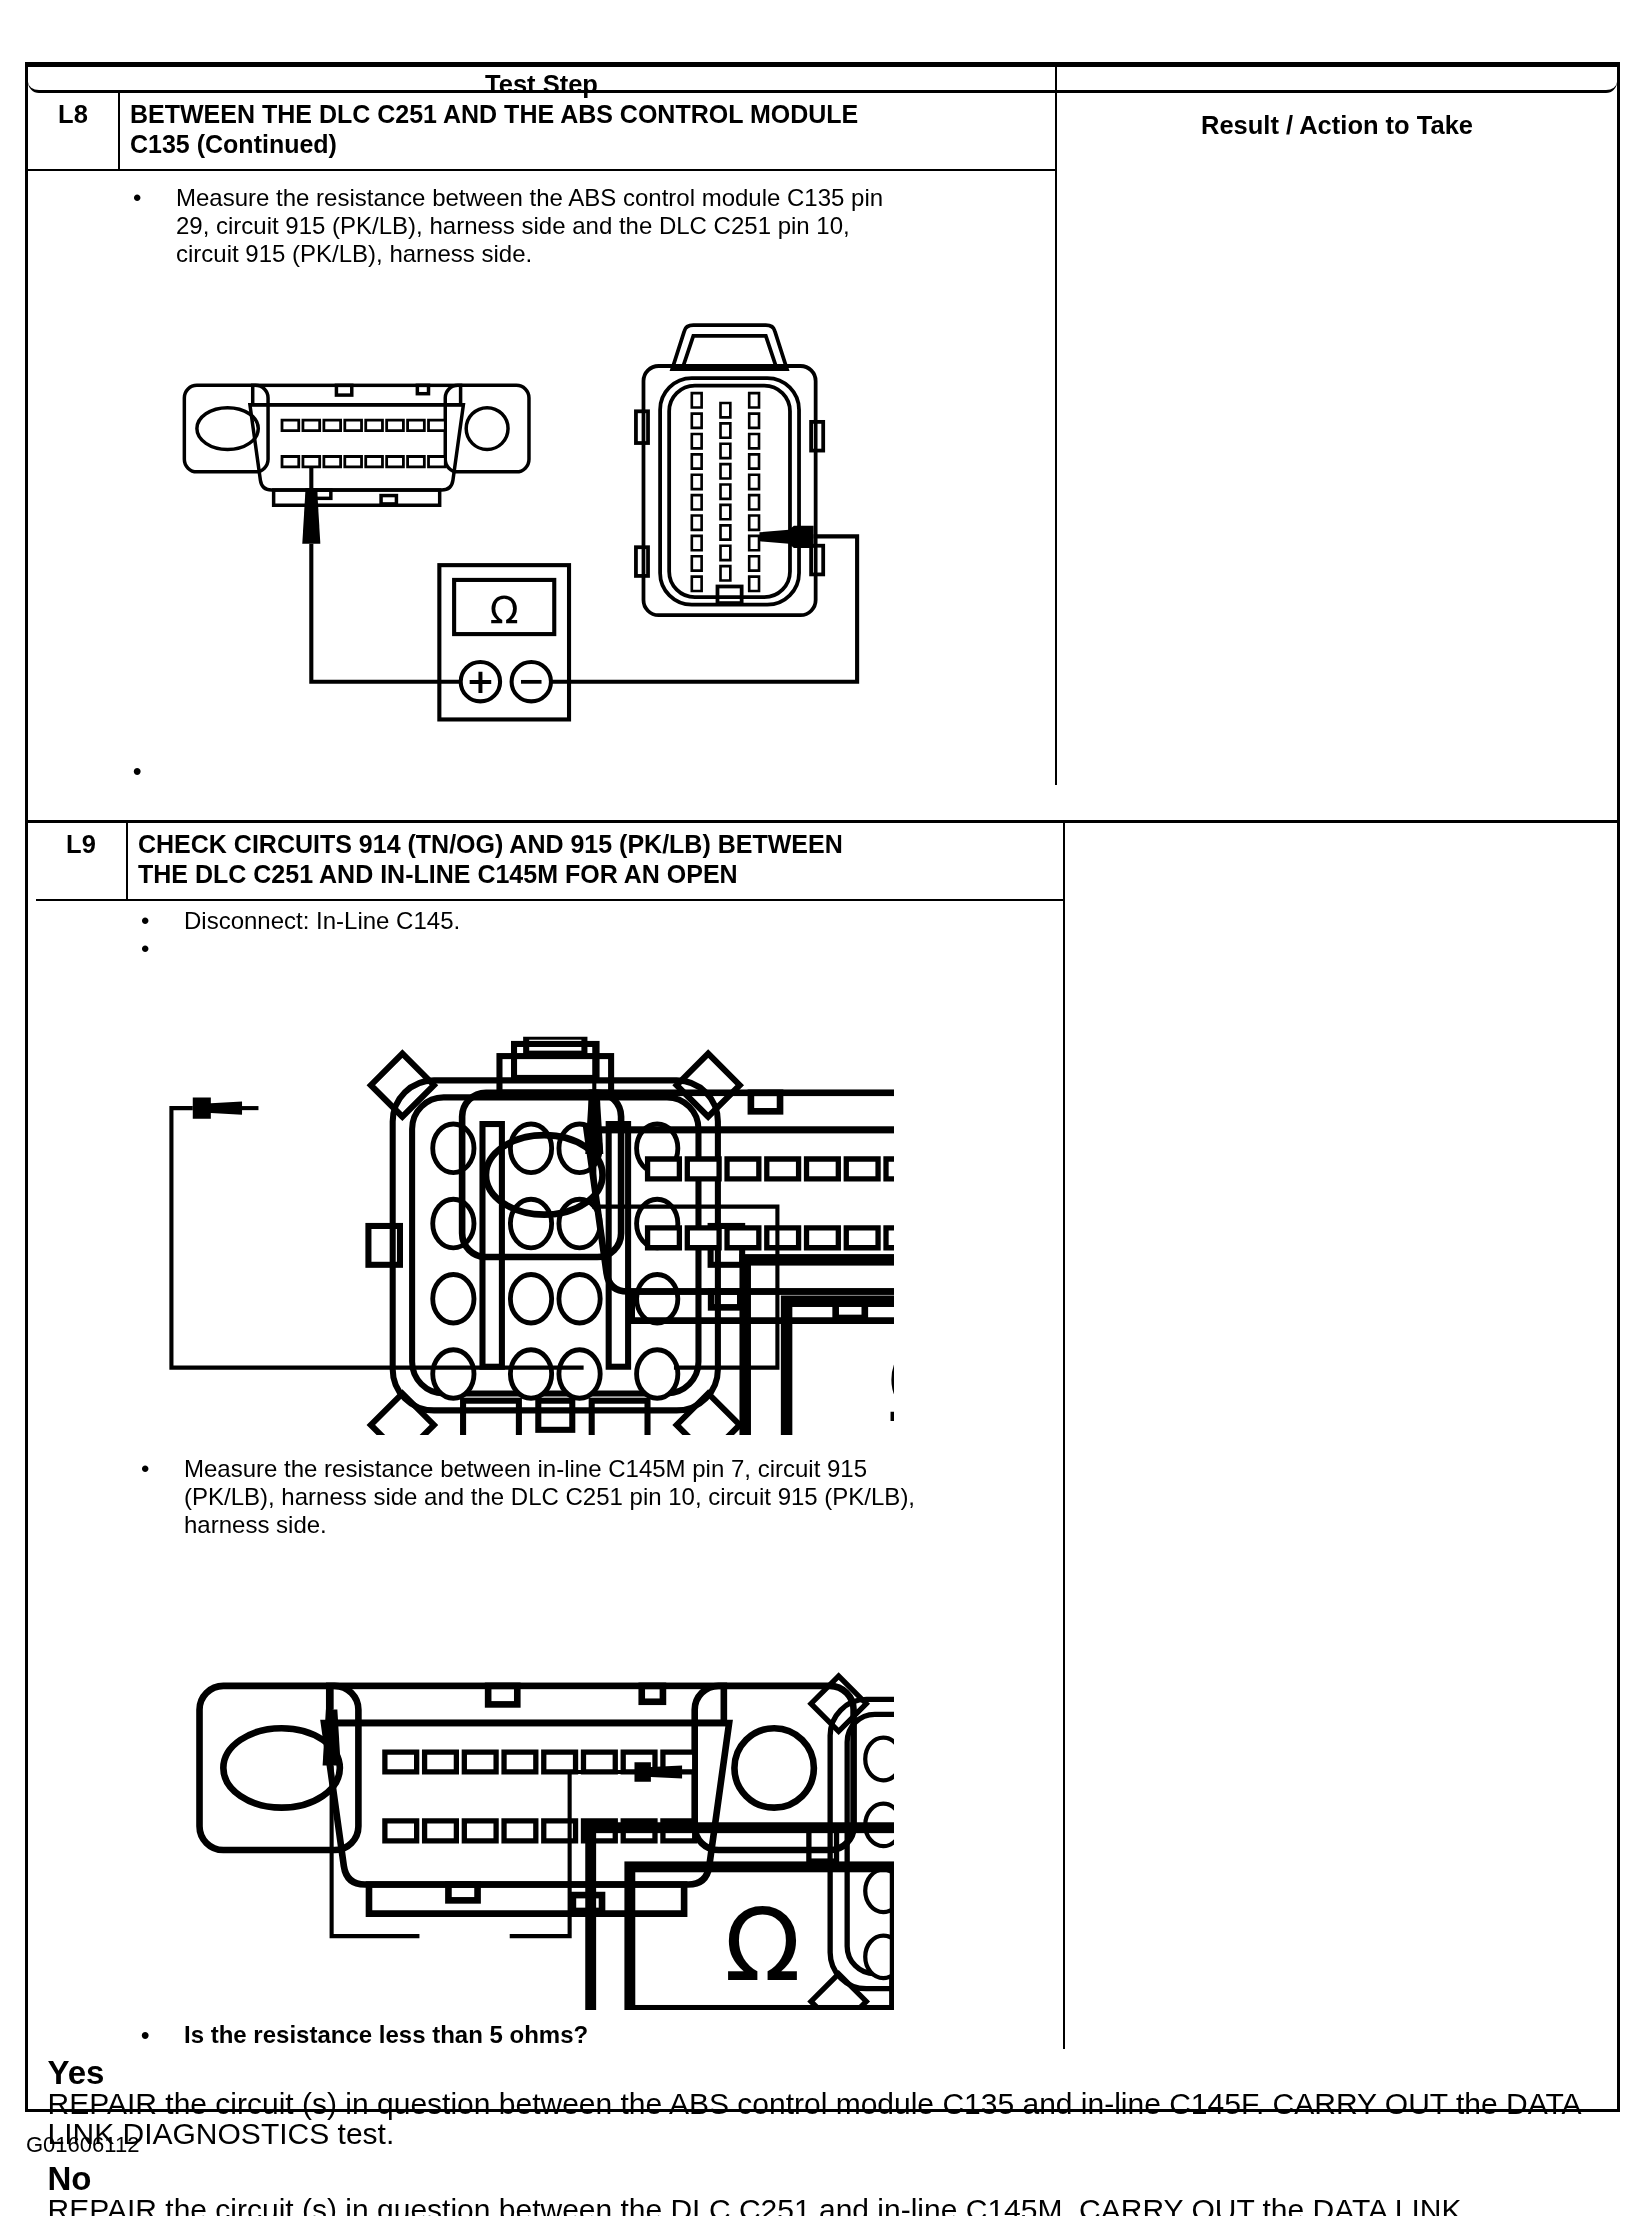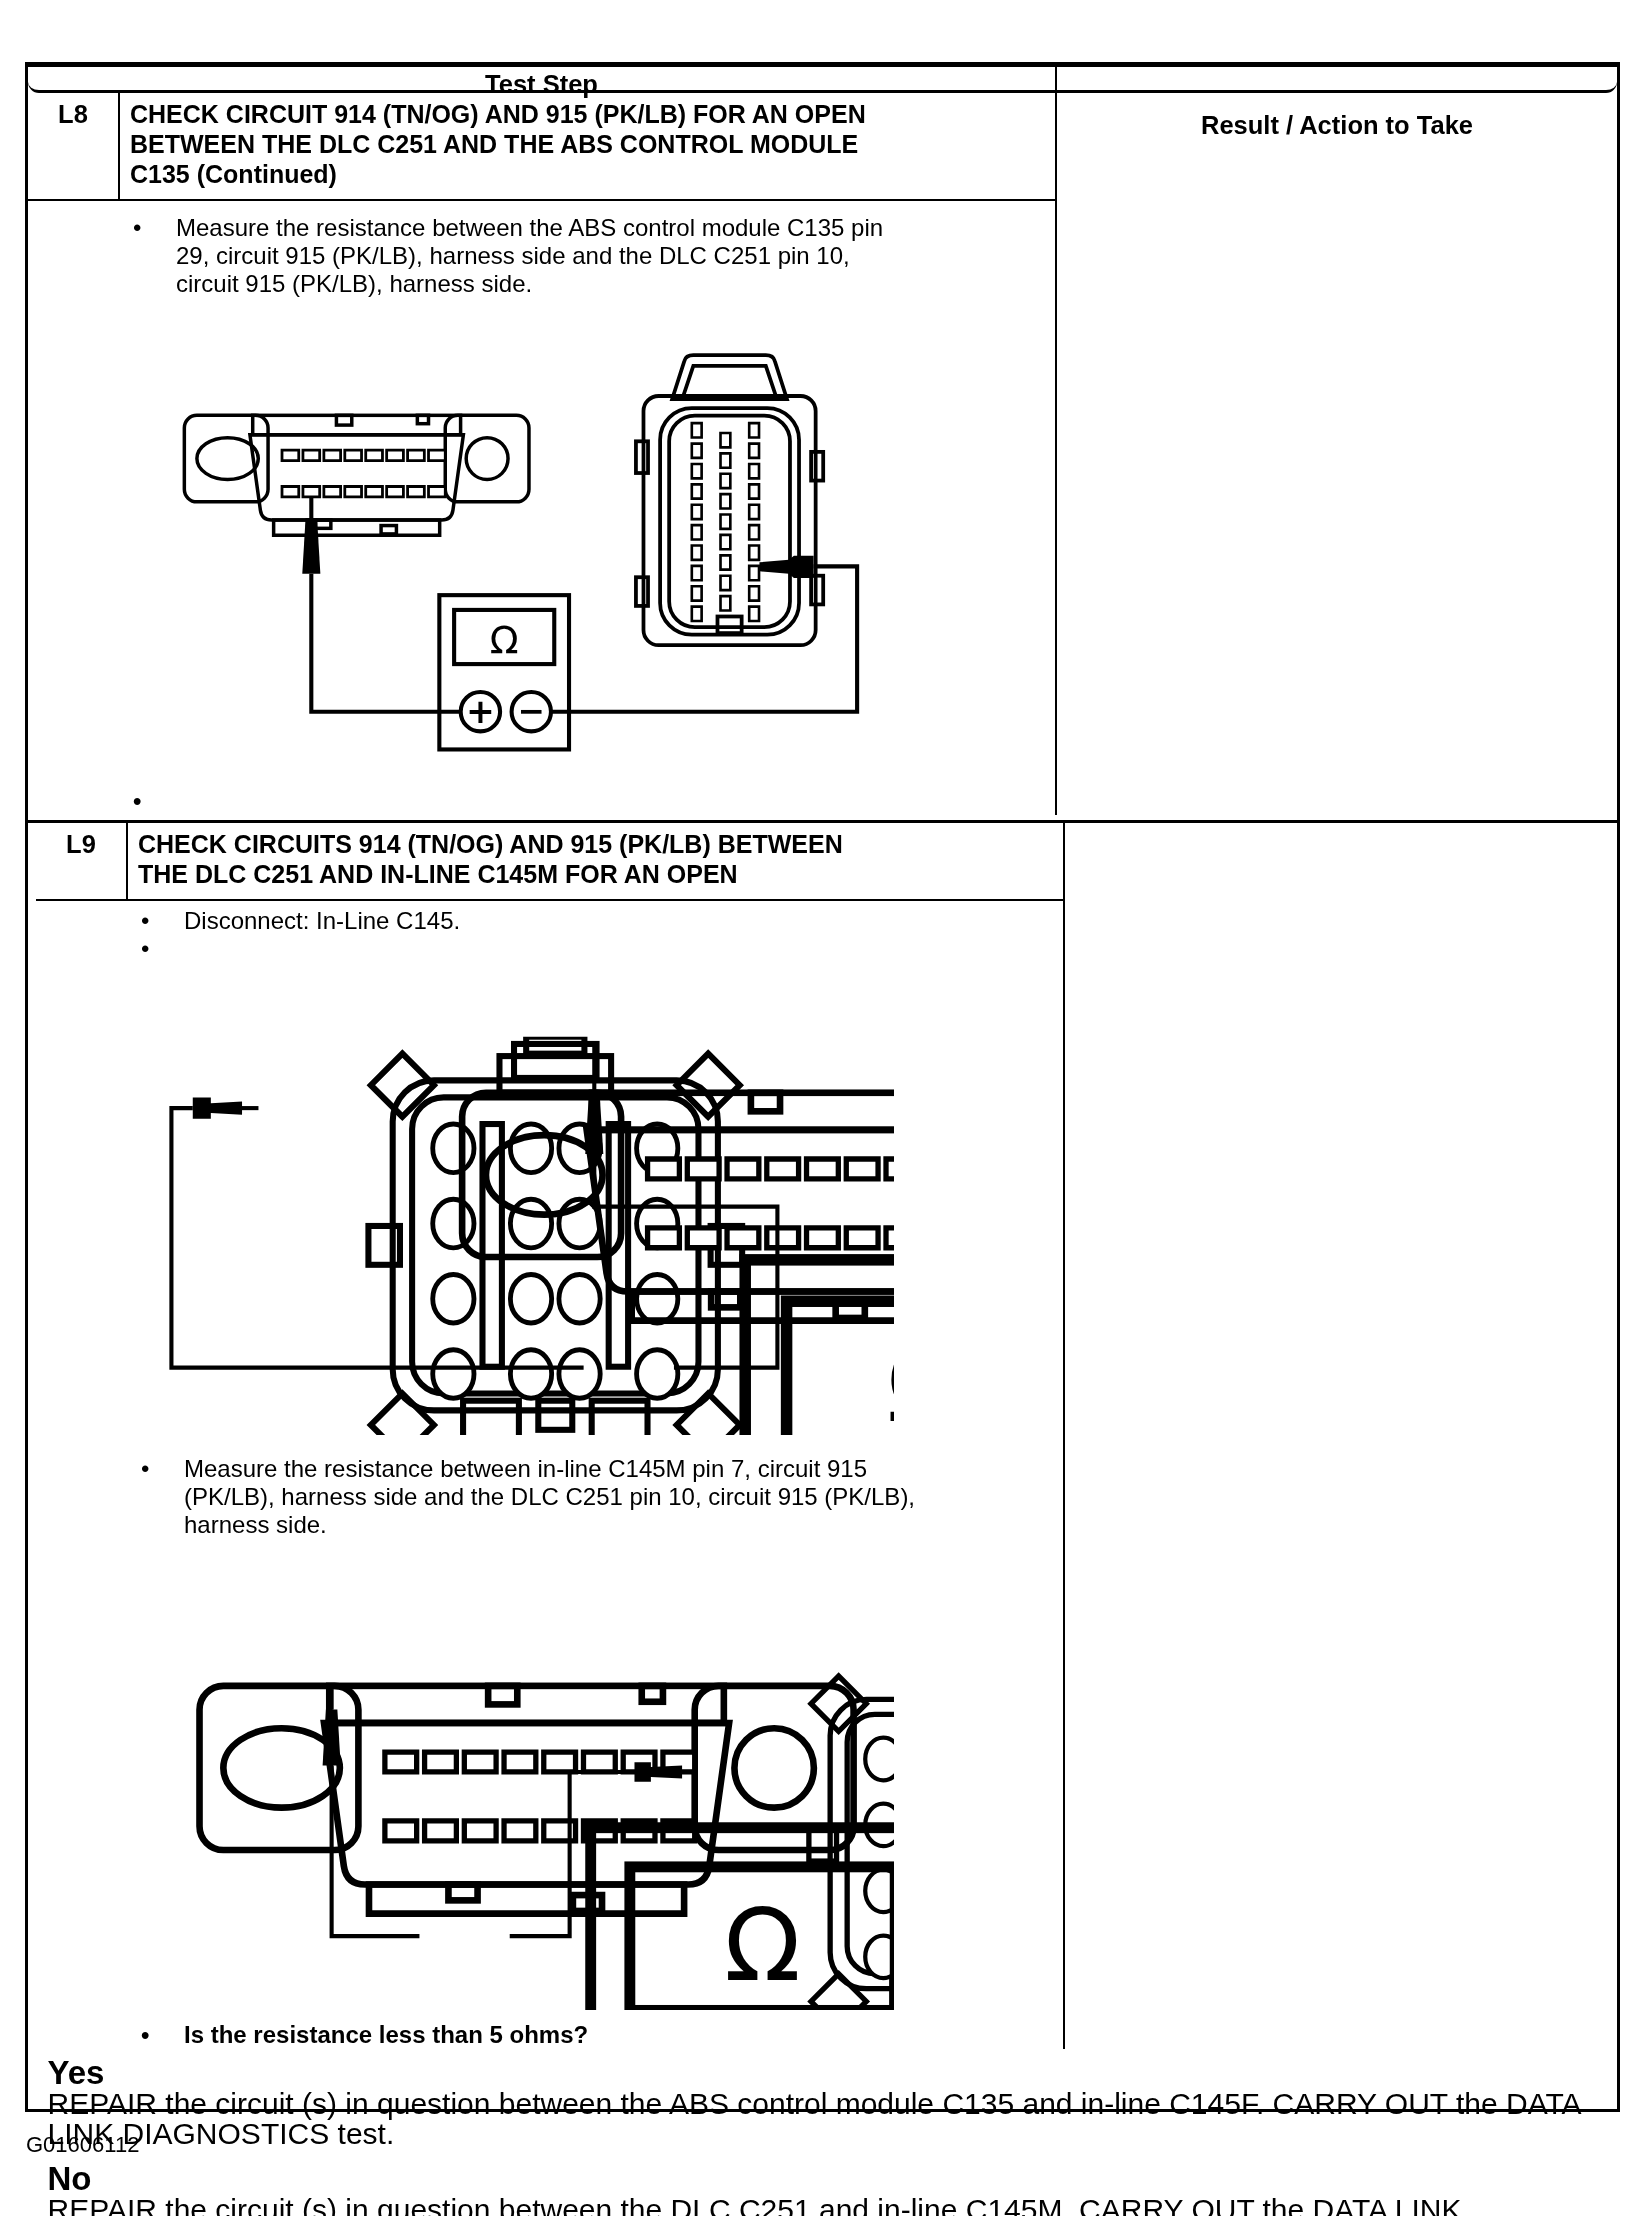--- a/index.html
+++ b/index.html
@@ -156,21 +156,20 @@
   <div class="hdr-row">
     <div class="hdr-cell hdr-left">Test Step</div>
     <div class="hdr-cell hdr-right">Result / Action to Take</div>
   </div>
 
   <div class="step-row row-l8">
     <div class="step-left">
       <div class="step-head">
         <div class="step-id">L8</div>
         <div class="step-title">
-          <span>CHECK CIRCUIT 914 (TN/OG) AND 915 (PK/LB) FOR AN OPEN</span>
           <span>BETWEEN THE DLC C251 AND THE ABS CONTROL MODULE</span>
           <span>C135 (Continued)</span>
         </div>
       </div>
       <div class="step-body">
         <div class="bullet">
           <span class="dot">•</span>
           <span class="txt">Measure the resistance between the ABS control module C135 pin 29, circuit 915 (PK/LB), harness side and the DLC C251 pin 10, circuit 915 (PK/LB), harness side.</span>
         </div>
 

